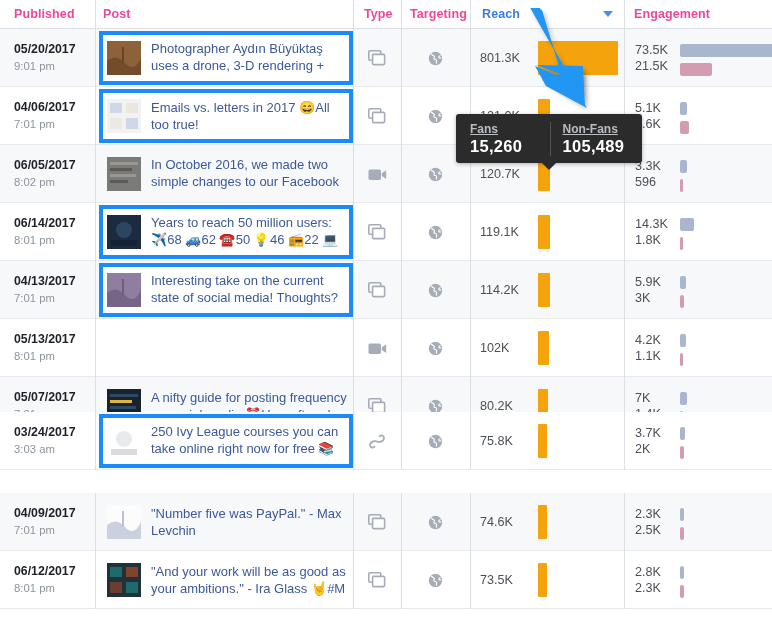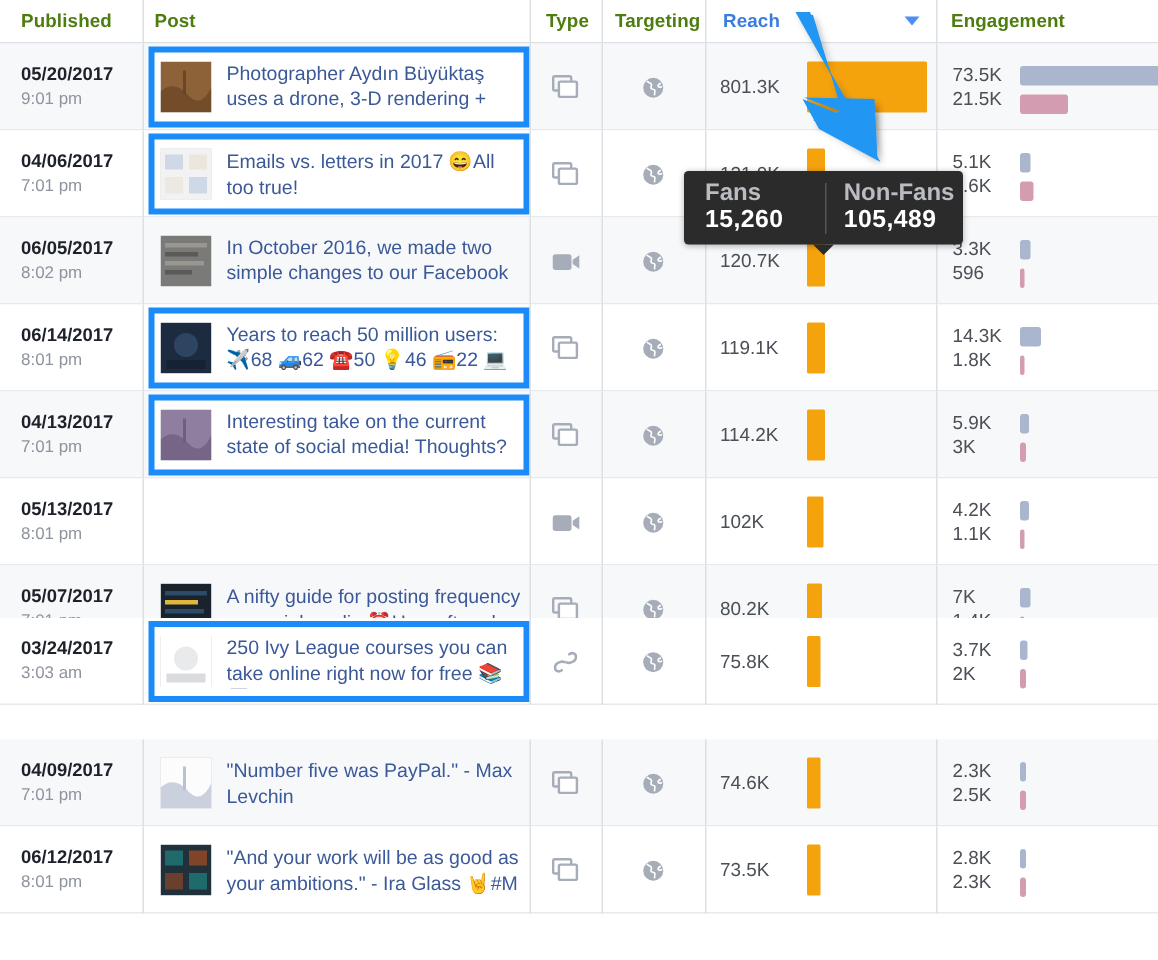--- a/index.html
+++ b/index.html
@@ -9,21 +9,21 @@
     font-family: "Liberation Sans", sans-serif;
     overflow: hidden;
   }
   #app { position: relative; width: 772px; height: 640px; background: #fff; }
 
   
   .thead { position: relative; height: 29px; background: #fff; border-bottom: 1px solid #dcdfe3; }
   .th {
     position: absolute; top: 0; height: 28px;
     display: flex; align-items: center;
-    font-size: 12.5px; font-weight: bold; color: #4d7c0f;
+    font-size: 12.5px; font-weight: bold; color: #ec4899;
     letter-spacing: .1px;
   }
   .th.sorted { color: #3b7dde; font-weight: bold; }
   .vdiv { position: absolute; top: 0; width: 1px; background: #dcdfe3; }
 
   .caret {
     position: absolute; width: 0; height: 0;
     border-left: 5px solid transparent; border-right: 5px solid transparent;
     border-top: 6px solid #4b8ef5;
   }
@@ -80,21 +80,21 @@
   .ico path, .ico rect, .ico circle, .ico ellipse, .ico line { vector-effect: non-scaling-stroke; }
 
   
   #tooltip {
     position: absolute; left: 456px; top: 114px; width: 186px; height: 49px;
     background: #2b2b2b; border-radius: 3px; display: flex; align-items: center;
     z-index: 40; box-shadow: 0 1px 4px rgba(0,0,0,.3);
   }
   #tooltip .tside { flex: 1; padding-left: 14px; }
   #tooltip .tside.right { border-left: 1px solid #555; padding-left: 12px; }
-  #tooltip .tlab { font-size: 16px; color: #b9bcc0; font-weight: bold; line-height: 14px; }
+  #tooltip .tlab { font-size: 12px; color: #b9bcc0; font-weight: bold; line-height: 14px; text-decoration: underline; }
   #tooltip .tval { font-size: 16.5px; color: #fff; font-weight: bold; line-height: 20px; letter-spacing: .3px; }
   #tooltip .tarrow {
     position: absolute; left: 86px; bottom: -7px; width: 0; height: 0;
     border-left: 7px solid transparent; border-right: 7px solid transparent;
     border-top: 7px solid #2b2b2b;
   }
 
   
   #annot-arrow { position: absolute; left: 490px; top: 8px; width: 130px; height: 130px; z-index: 35; pointer-events: none; }
 </style>

